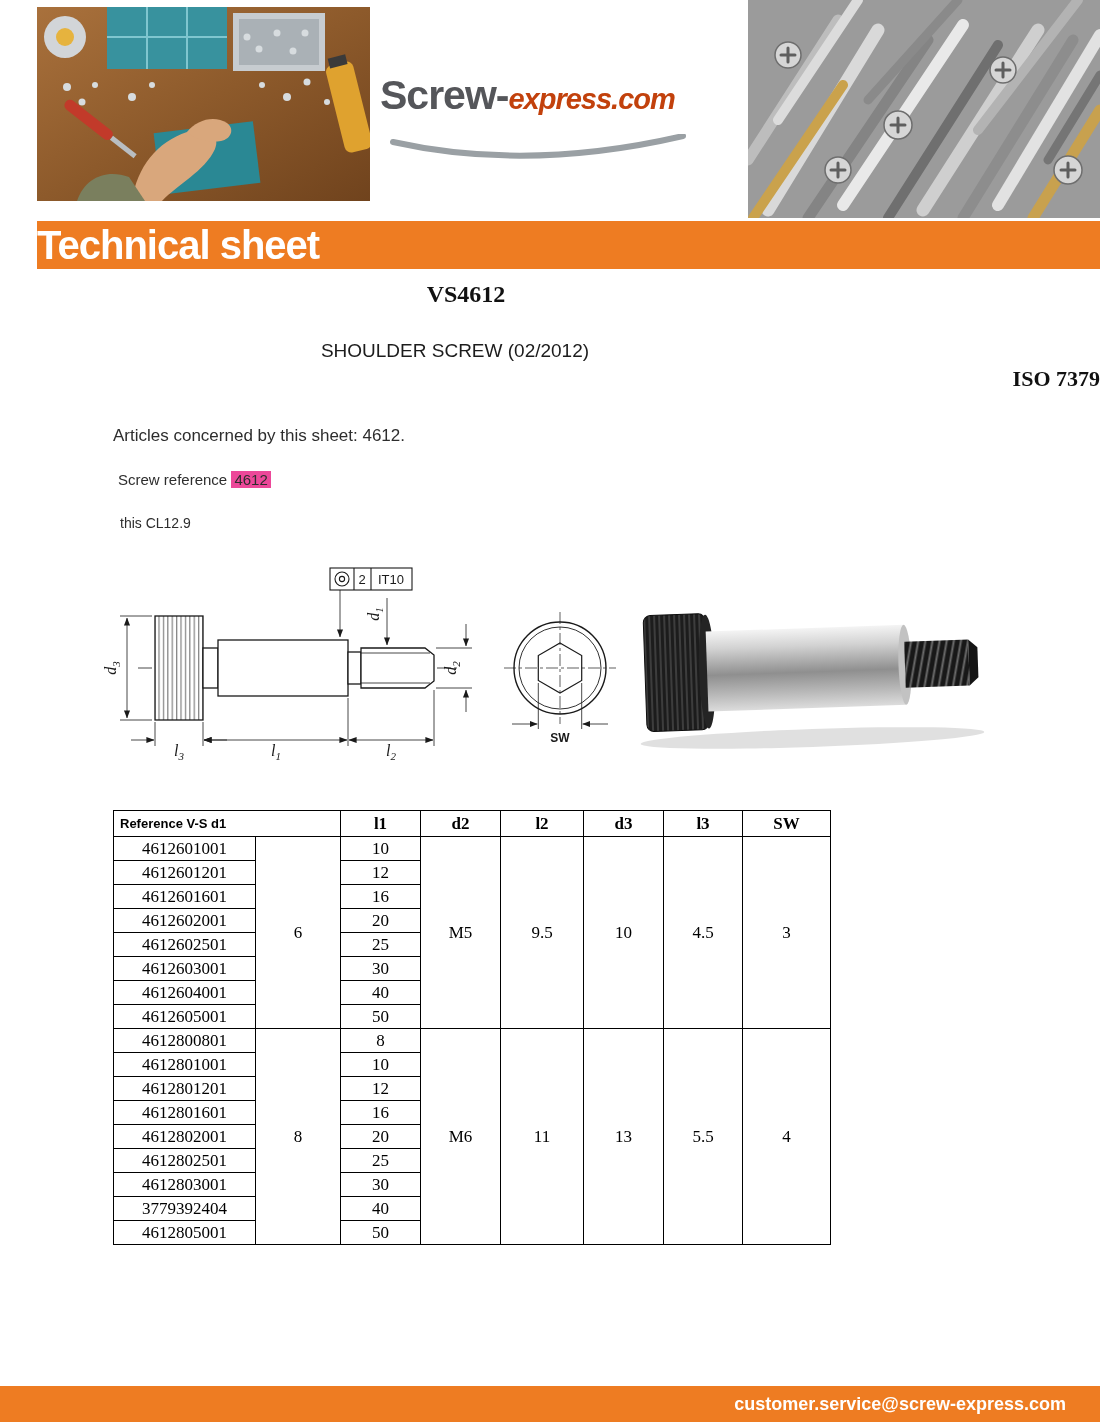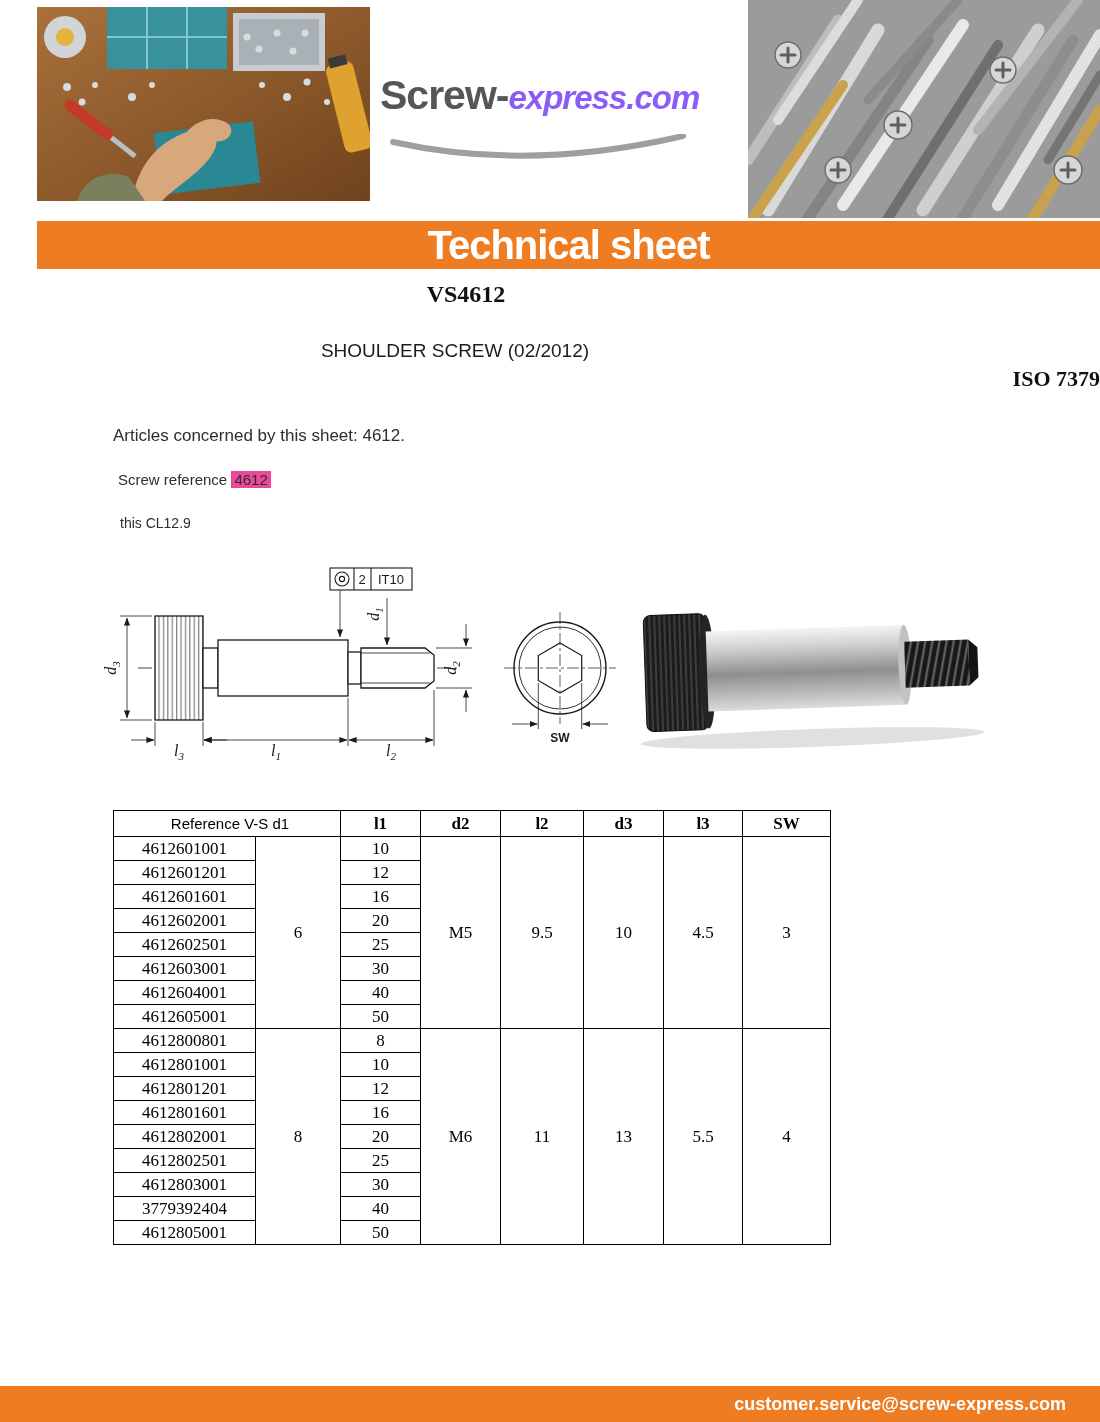--- a/index.html
+++ b/index.html
@@ -5,25 +5,25 @@
   *{margin:0;padding:0;box-sizing:border-box}
   html,body{background:#ffffff}
   body{font-family:"Liberation Sans",sans-serif;width:1100px}
   .page{position:relative;width:1100px;height:1422px;background:#fff;overflow:hidden}
 
   
   .photo-left{position:absolute;left:37px;top:7px;width:333px;height:194px;overflow:hidden}
   .photo-right{position:absolute;left:748px;top:0;width:352px;height:218px;overflow:hidden}
   .logo{position:absolute;left:380px;top:72px;width:360px;height:100px;white-space:nowrap}
   .logo-screw{font-size:41px;font-weight:bold;color:#55565a;letter-spacing:-1px}
-  .logo-express{font-size:33px;font-weight:bold;font-style:italic;color:#8b5cf6;letter-spacing:-1px}
+  .logo-express{font-size:29px;font-weight:bold;font-style:italic;color:#c2410c;letter-spacing:-1px}
   .swoosh{position:absolute;left:8px;top:62px}
 
   .banner{position:absolute;left:37px;right:0;top:221px;height:48px;background:#ee7c22;color:#fff;
-          text-align:center;font-size:40px;font-weight:bold;line-height:48px;letter-spacing:-1px}
+          font-size:40px;font-weight:bold;line-height:48px;letter-spacing:-1px}
 
   .doc-code{position:absolute;top:281px;left:0;width:932px;text-align:center;
             font-family:"Liberation Serif",serif;font-weight:bold;font-size:24px;color:#111}
   .doc-subtitle{position:absolute;top:340px;left:0;width:910px;text-align:center;font-size:19px;color:#1c1c1c}
   .doc-iso{position:absolute;top:366px;left:0;width:1100px;text-align:right;
            font-family:"Liberation Serif",serif;font-weight:bold;font-size:22px;color:#111}
 
   .articles{position:absolute;top:426px;left:113px;font-size:17px;color:#2d2d2d}
   .screw-ref{position:absolute;top:471px;left:118px;font-size:15px;color:#2d2d2d}
   .ref-val{background:#ec4899;padding:0 3px}
@@ -33,22 +33,22 @@
   .dim-label{font-family:"Liberation Serif",serif;font-style:italic;font-size:16px;fill:#1a1a1a}
   .sub{font-size:11px}
   .dim-plain{font-family:"Liberation Sans",sans-serif;font-size:13px;fill:#1a1a1a}
   .dim-sw{font-family:"Liberation Sans",sans-serif;font-size:12px;font-weight:bold;fill:#1a1a1a}
 
   
   .spec-table{position:absolute;left:113px;top:810px;border-collapse:collapse;
               font-family:"Liberation Serif",serif;font-size:17px;color:#000;table-layout:fixed}
   .spec-table th,.spec-table td{border:1px solid #000;text-align:center;padding:0;height:24px;overflow:hidden}
   .spec-table thead th{height:26px;font-weight:bold}
-  .spec-table th.ref-head{font-family:"Liberation Sans",sans-serif;font-weight:normal;font-size:15px;
-                          text-align:center;padding-left:6px}
+  .spec-table th.ref-head{font-family:"Liberation Sans",sans-serif;font-weight:bold;font-size:13px;
+                          text-align:left;padding-left:6px}
 
   .footer{position:absolute;left:0;right:0;top:1386px;height:36px;background:#ee7c22;color:#fff;
           font-weight:bold;font-size:18px;line-height:36px;text-align:right;padding-right:34px}
 </style>
 </head>
 <body>
 
 <div class="page">
 
   <div class="photo-left">

